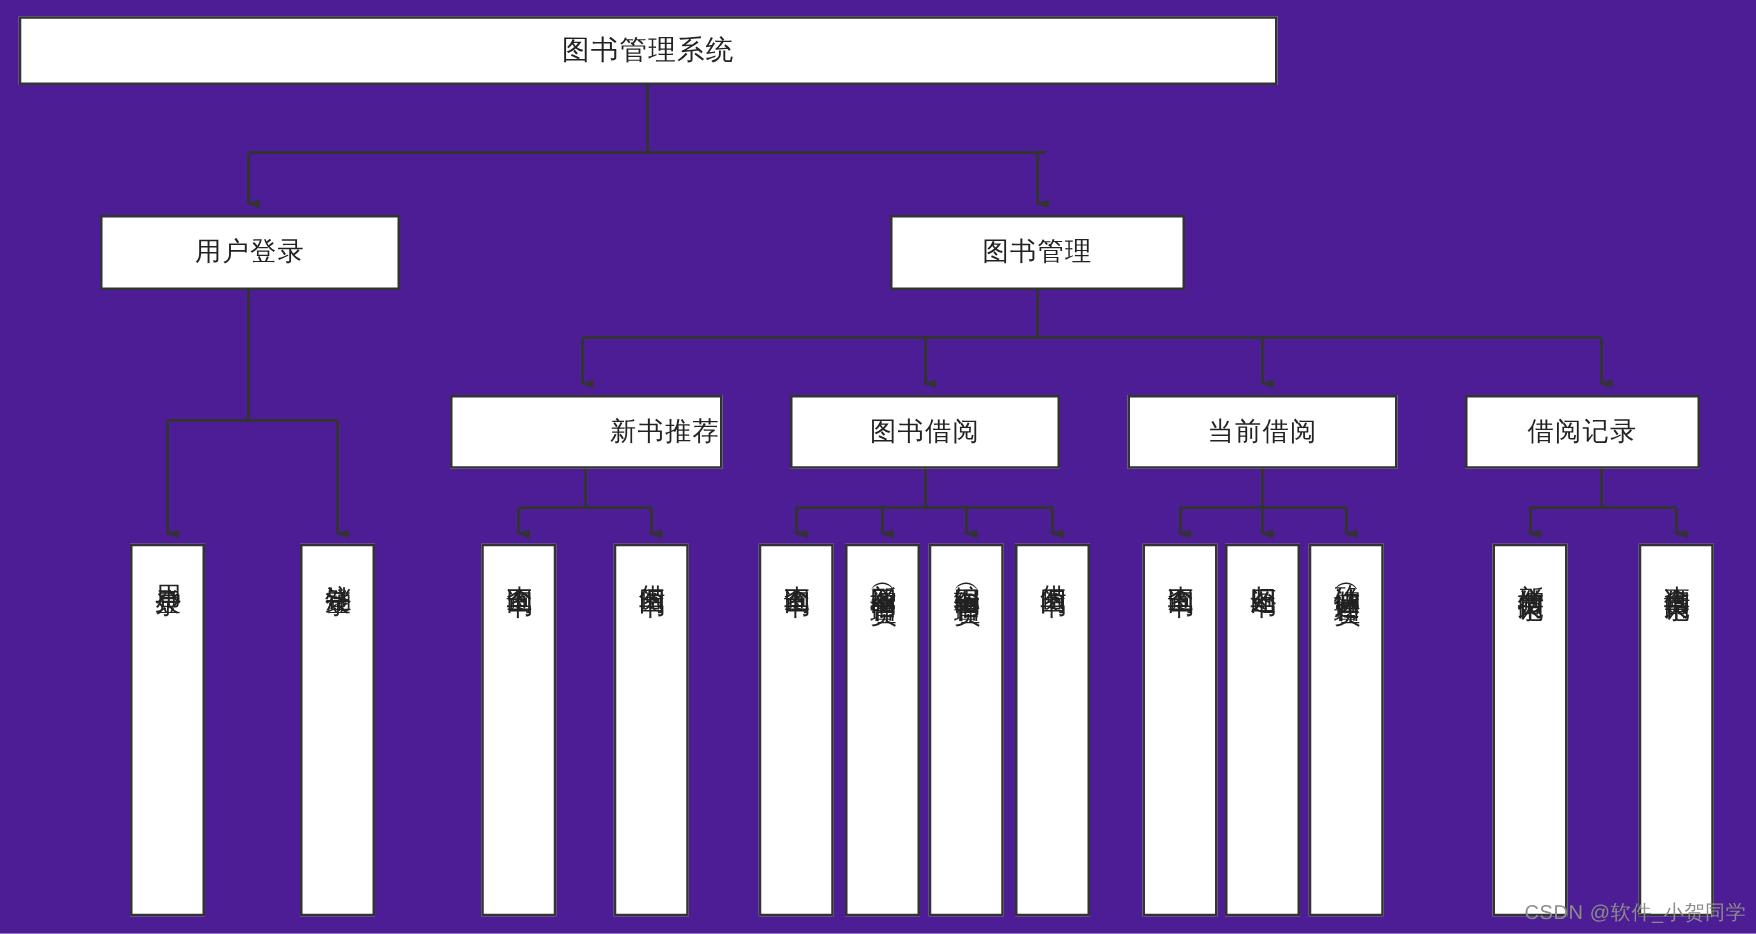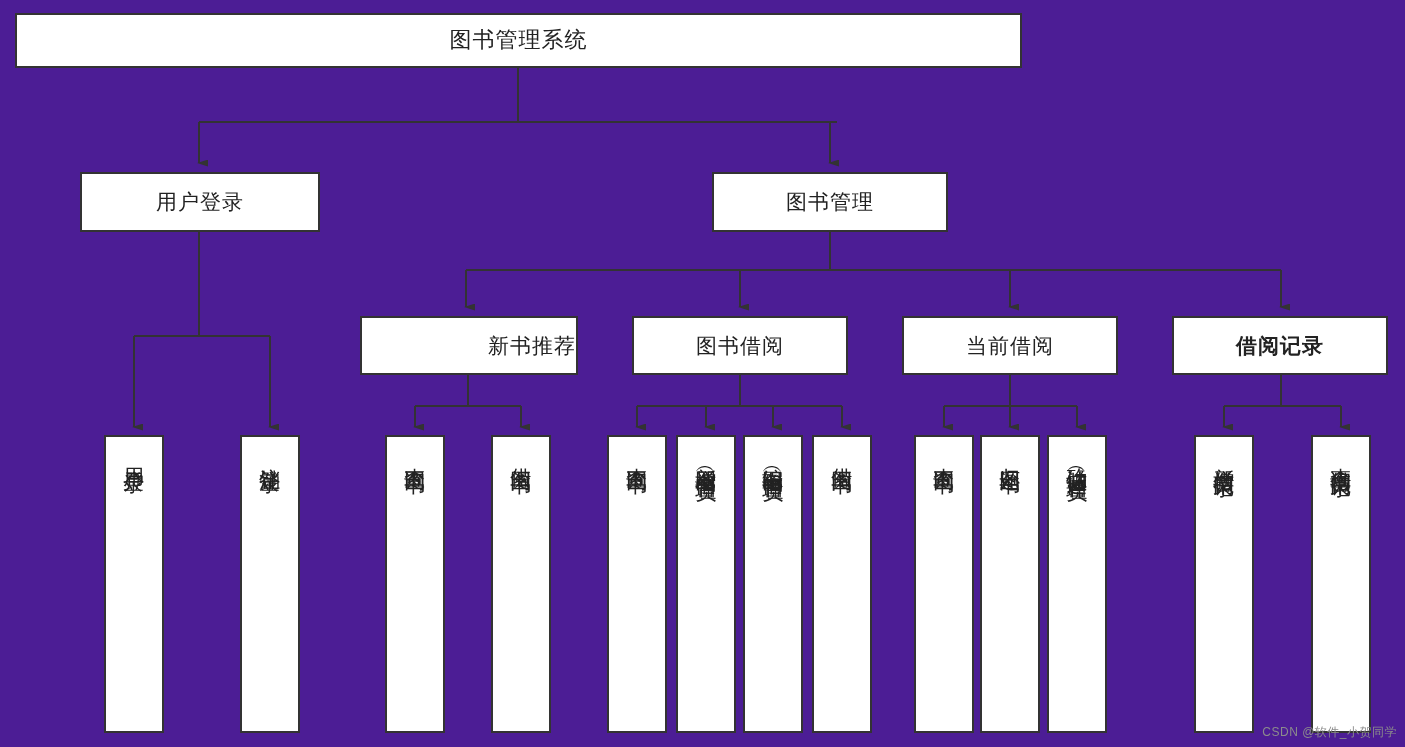--- a/index.html
+++ b/index.html
@@ -53,21 +53,21 @@
     line-height:1.12;
     letter-spacing:2px;
     white-space:normal;
     display:block;
     text-align:left;
   }
   .watermark{
     position:absolute;
     right:8px;
     bottom:6px;
-    font-size:12px;
+    font-size:16px;
     color:#8c8c8c;
     letter-spacing:0.5px;
     z-index:3;
     white-space:nowrap;
   }
 </style>
 </head>
 <body>
 
 <div id="canvas">
@@ -137,21 +137,21 @@
 
   <div class="node horiz" style="left:360px;top:316px;width:218px;height:59px;justify-content:flex-end;">
     <span>新书推荐</span>
   </div>
   <div class="node horiz" style="left:902px;top:316px;width:216px;height:59px;">
     <span>当前借阅</span>
   </div>
   <div class="node horiz" style="left:632px;top:316px;width:216px;height:59px;">
     <span>图书借阅</span>
   </div>
-  <div class="node horiz" style="left:1172px;top:316px;width:216px;height:59px;font-weight:bold;">
+  <div class="node horiz" style="left:1172px;top:316px;width:188px;height:59px;">
     <span>借阅记录</span>
   </div>
 
   <div class="node leaf" style="left:104px;top:435px;width:60px;height:298px;">
     <span class="vtext">用户登录</span>
   </div>
   <div class="node leaf" style="left:240px;top:435px;width:60px;height:298px;">
     <span class="vtext">注销登录</span>
   </div>
 

